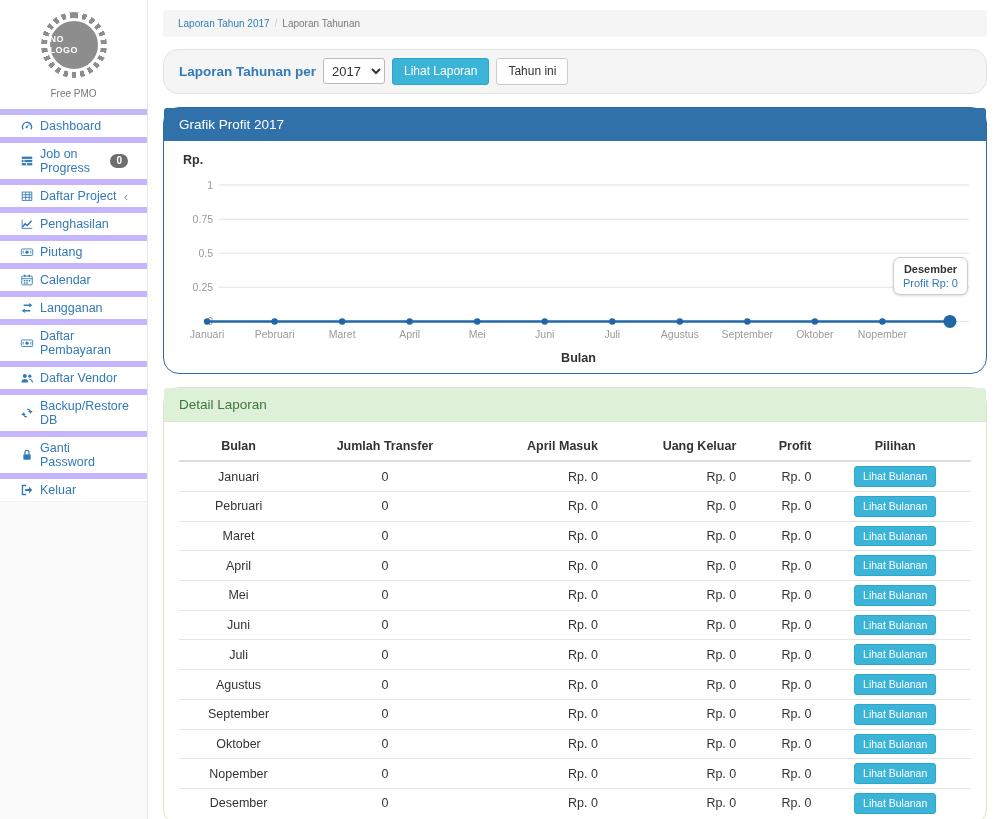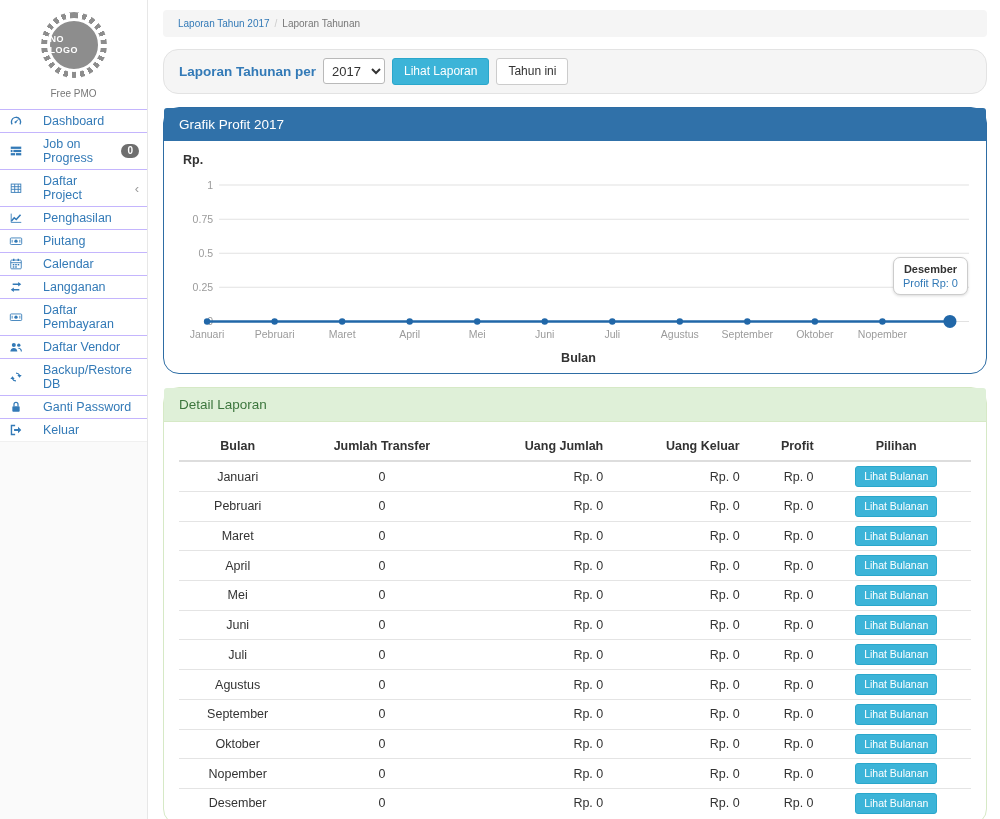--- a/index.html
+++ b/index.html
@@ -13,22 +13,22 @@
   
   .sidebar { width:148px; border-right:1px solid #e7e7e7; display:flex; flex-direction:column; background:#fff; }
   .logo-block { padding:12px 0 10px; text-align:center; }
   .logo-seal { width:66px; height:66px; margin:0 auto; border-radius:50%;
     background:repeating-conic-gradient(#8d8d8d 0deg 8deg, #ffffff 8deg 16deg);
     display:flex; align-items:center; justify-content:center; }
   .logo-inner { width:54px; height:54px; border-radius:50%; background:#8d8d8d; border:3px solid #fff;
     color:#fff; font-size:9px; font-weight:bold; letter-spacing:.5px;
     display:flex; flex-direction:column; align-items:flex-start; justify-content:center; line-height:1.25; }
   .brand { margin-top:10px; color:#777; font-size:10px; }
-  .menu-item { display:flex; align-items:center; gap:20px; padding:4px 8px;
-    border-top:1px solid #c4b5fd; color:#337ab7; font-size:12.5px; cursor:pointer; background:#fff; }
+  .menu-item { display:flex; align-items:center; gap:6px; padding:4px 19px;
+    border-top:6px solid #c4b5fd; color:#337ab7; font-size:12.5px; cursor:pointer; background:#fff; }
   .menu-item .icon { width:15px; display:flex; justify-content:center; flex:0 0 15px; }
   .menu-item svg { display:block; }
   .badge { margin-left:auto; background:#6e6e6e; color:#fff; border-radius:9px;
     font-size:10px; padding:2px 6px; font-weight:bold; line-height:1; }
   .chevron { margin-left:auto; color:#9a9a9a; font-size:13px; line-height:1; }
   .menu-spacer { flex:1; border-top:1px solid #f0f0f0; background:#fafafa; }
 
   
   .main { flex:1; padding:10px 13px 0 15px; background:#fff; }
 
@@ -277,21 +277,21 @@
     </div>
 
     <div class="panel panel-success">
       <div class="panel-heading">Detail Laporan</div>
       <div class="panel-body">
         <table class="report-table">
           <thead>
             <tr>
               <th class="al-c">Bulan</th>
               <th class="al-c">Jumlah Transfer</th>
-              <th class="al-r">Uang Jumlah</th>
+              <th class="al-r">April Masuk</th>
               <th class="al-r">Uang Keluar</th>
               <th class="al-r">Profit</th>
               <th class="al-c">Pilihan</th>
             </tr>
           </thead>
           <tbody id="report-rows">
               <tr>
                 <td class="al-c">Januari</td>
                 <td class="al-c">0</td>
                 <td class="al-r">Rp. 0</td>

